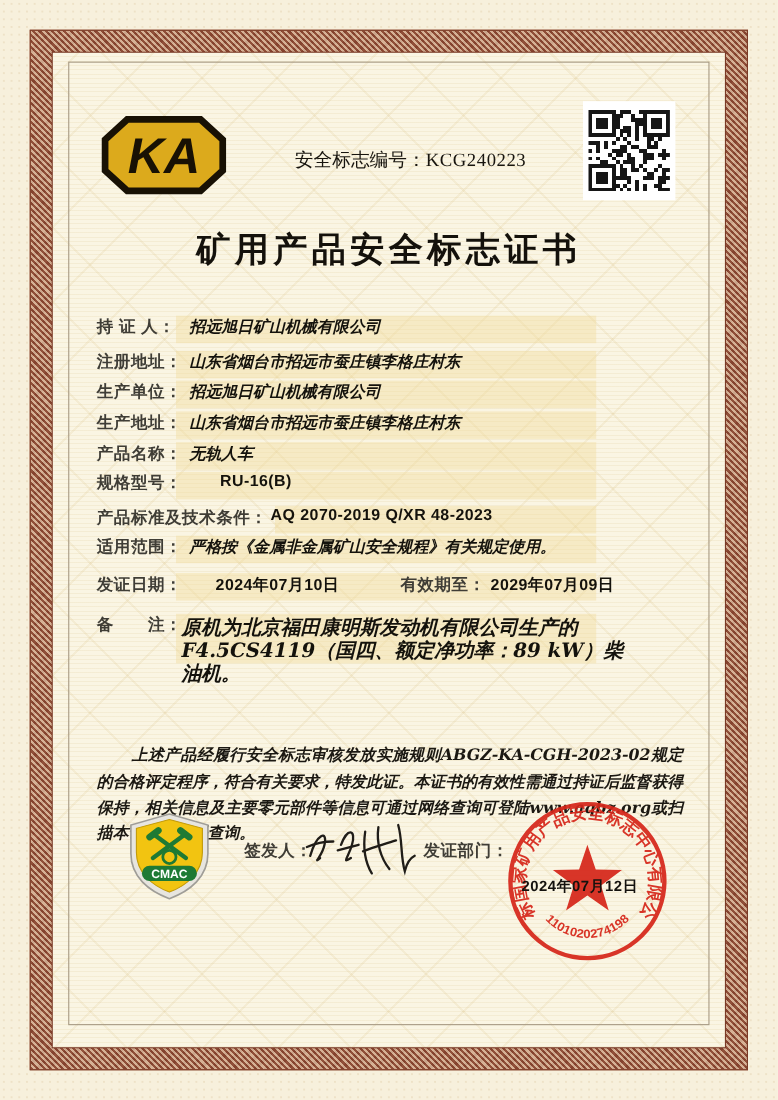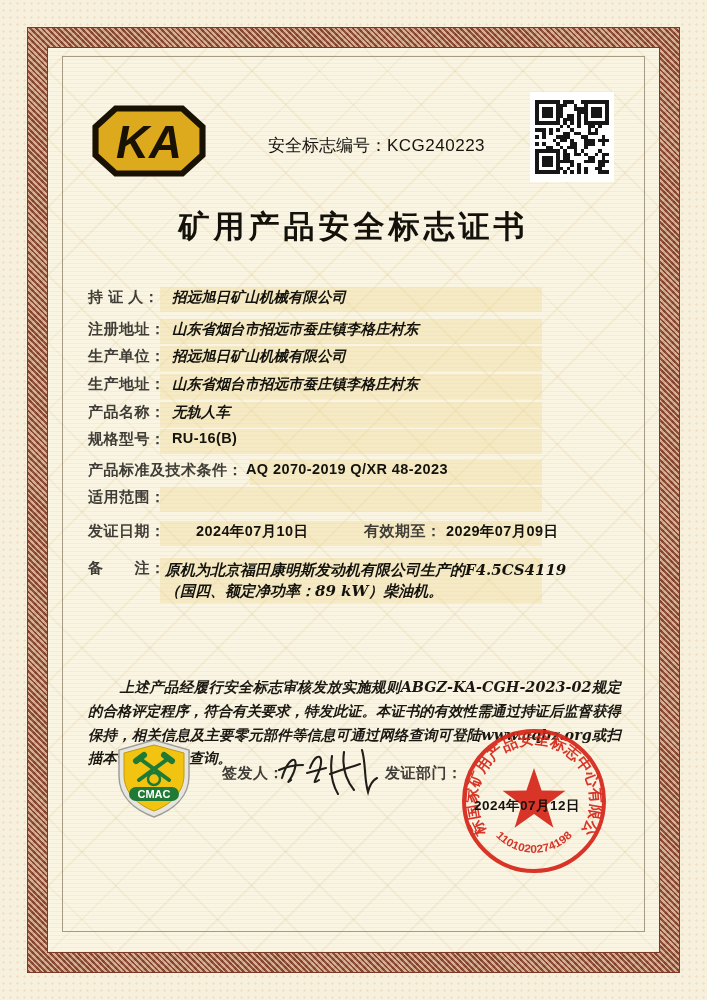--- a/index.html
+++ b/index.html
@@ -29,41 +29,41 @@
       repeating-linear-gradient(-45deg, transparent 0 46px, rgba(204,172,96,.12) 46px 48px);
     box-shadow:0 0 0 1px #7a3a26;
   }
   .innerline{
     position:absolute;left:62px;top:56px;right:62px;bottom:68px;
     border:1.5px solid #a79a83;pointer-events:none;
   }
   .abs{position:absolute;}
   
   .ka-logo{left:92px;top:104px;}
-  .cert-no{left:268px;top:134px;font-family:Liberation Sans, sans-serif;font-size:17px;color:#17140e;white-space:nowrap;}
+  .cert-no{left:268px;top:134px;font-family:Liberation Serif, serif;font-size:17px;color:#17140e;white-space:nowrap;}
   .cert-no .num{letter-spacing:.5px;}
   .qr-box{left:530px;top:92px;width:84px;height:90px;background:#fff;display:flex;align-items:center;justify-content:center;}
   
   .title{left:0;right:0;top:206px;text-align:center;font-family:"Liberation Serif", serif;
          font-size:31px;font-weight:900;letter-spacing:4px;color:#14110b;}
   
   .fieldbg{left:160px;width:382px;height:25px;background:rgba(240,219,156,.42);}
   .row{left:88px;width:545px;height:24px;font-size:15px;white-space:nowrap;}
   .row .lab{color:#3f3d36;font-weight:700;letter-spacing:.5px;}
   .row .val{position:absolute;left:84px;top:0;color:#14120c;font-family:"DejaVu Serif", serif;
             font-style:italic;font-weight:600;font-size:14.5px;}
-  .row.alnum .val{font-style:normal;font-family:"Liberation Sans", sans-serif;font-weight:700;letter-spacing:.4px;}
+  .row.alnum .val{font-style:normal;font-family:"Liberation Sans", sans-serif;font-weight:700;letter-spacing:.4px;margin-left:28px;}
   .row.std .val{left:158px;font-style:normal;font-family:"Liberation Sans", sans-serif;font-weight:600;letter-spacing:.4px;}
   .row.dates .lab2{position:absolute;left:276px;top:0;color:#3f3d36;font-weight:700;letter-spacing:.5px;}
   .row.dates .val2{position:absolute;left:358px;top:0;color:#14120c;font-weight:700;font-size:14.5px;letter-spacing:.4px;}
   .row.dates .val{font-style:normal;font-family:"Liberation Sans", sans-serif;font-weight:700;letter-spacing:.4px;margin-left:24px;}
   .remark{left:88px;top:559px;width:545px;font-size:15px;}
   .remark .lab{color:#3f3d36;font-weight:700;letter-spacing:.5px;}
   .remark .val{position:absolute;left:77px;top:1px;width:402px;line-height:21px;color:#14120c;
-               font-family:"DejaVu Serif", serif;font-style:italic;font-weight:600;font-size:15px;}
+               font-family:"DejaVu Serif", serif;font-style:italic;font-weight:600;font-size:18px;}
   
   .statement{left:88px;top:636px;width:533px;font-family:"DejaVu Serif", serif;font-style:italic;
              font-weight:700;font-size:14.4px;line-height:23.8px;text-indent:2.2em;text-align:justify;color:#1b1812;margin-top:39px;}
   
   .signer{left:222px;top:764px;font-size:15px;font-weight:700;color:#3f3d36;letter-spacing:.5px;text-align:right;}
   .issuer{left:385px;top:764px;font-size:15px;font-weight:700;color:#3f3d36;letter-spacing:.5px;}
   .sig{left:274px;top:742px;}
   .cmac{left:116px;top:739px;}
   .seal{left:450px;top:717px;opacity:.93;z-index:2;}
   .stampdate{left:474px;top:797px;z-index:3;font-size:13.5px;font-weight:700;color:#14120e;letter-spacing:.5px;white-space:nowrap;}
@@ -128,20 +128,21 @@
 <div class="abs row alnum" style="top:430px">
   <span class="lab">规格型号：</span>
   <span class="val">RU-16(B)</span>
 </div>
 <div class="abs row std" style="top:461px">
   <span class="lab">产品标准及技术条件：</span>
   <span class="val">AQ 2070-2019 Q/XR 48-2023</span>
 </div>
 <div class="abs row" style="top:488px">
   <span class="lab">适用范围：</span>
+  <span class="val">严格按《金属非金属矿山安全规程》有关规定使用。</span>
 </div>
 
 <div class="abs row dates" style="top:522px">
   <span class="lab">发证日期：</span>
   <span class="val">2024年07月10日</span>
   <span class="lab2">有效期至：</span>
   <span class="val2">2029年07月09日</span>
 </div>
 
 <div class="abs remark">

